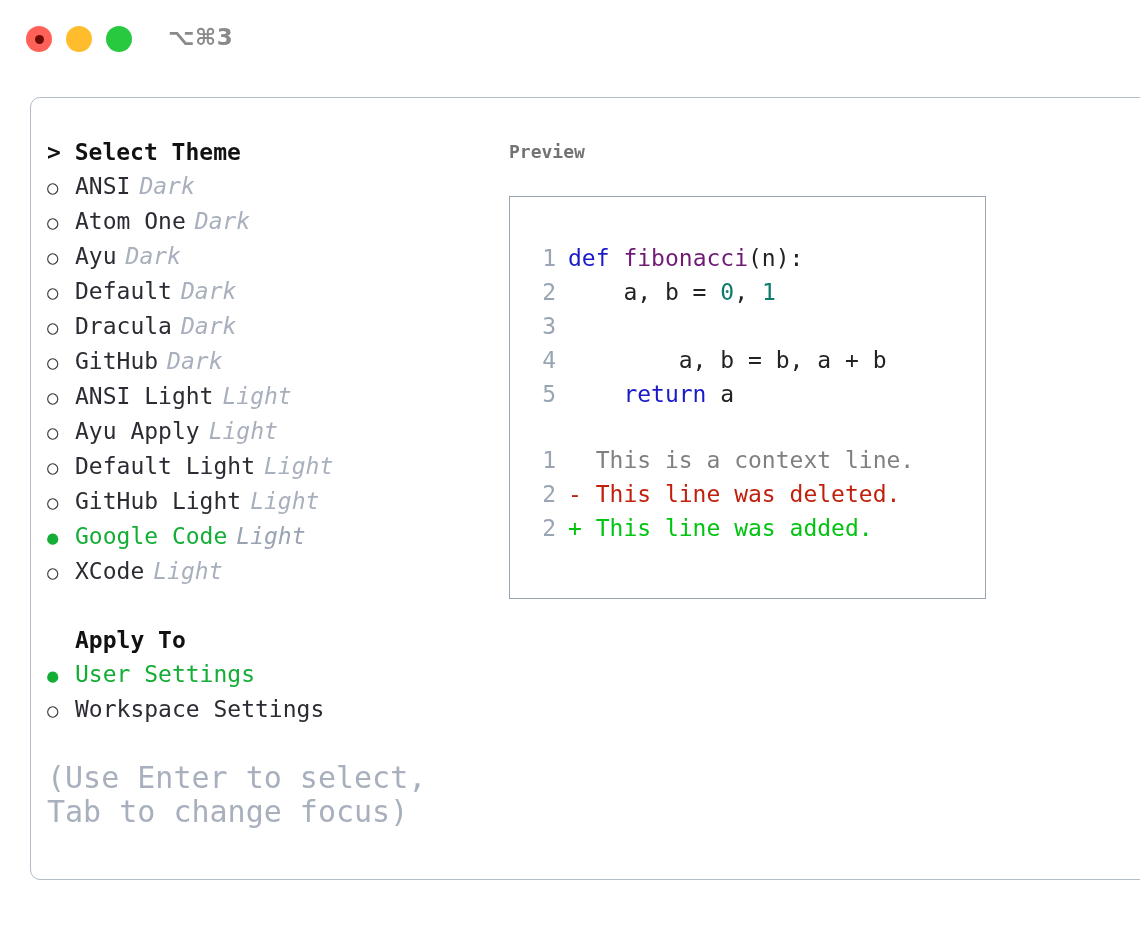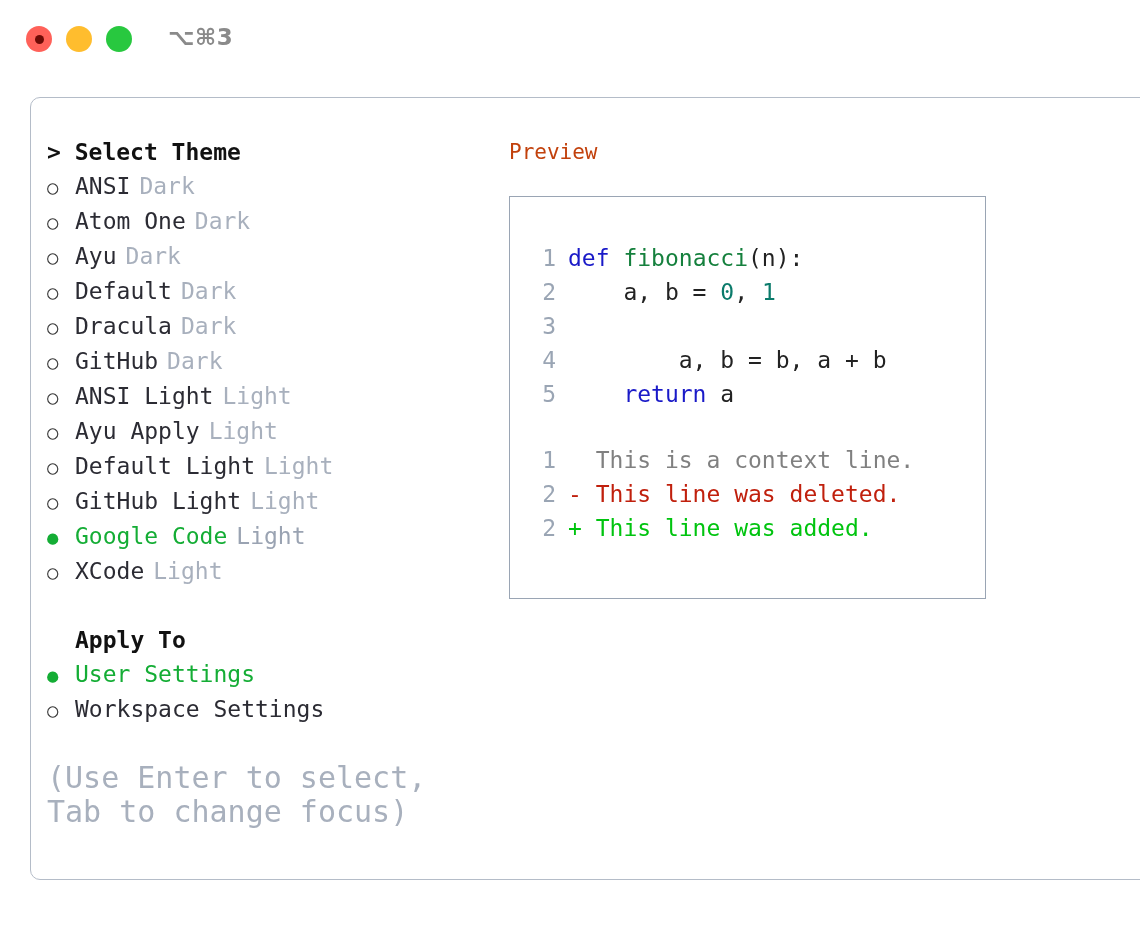--- a/index.html
+++ b/index.html
@@ -124,20 +124,21 @@
     color: #3a3a3a;
   }
   .option-row.selected .bullet { color: #14ad35; }
   .opt-label {
     color: #2b2b33;
   }
   .option-row.selected .opt-label { color: #14ad35; }
   .opt-kind {
     color: #a8b0bd;
     padding-left: 9px;
+    font-style: italic;
   }
   .option-row.selected .opt-kind { color: #9aa3b2; }
 
   .spacer-row { height: 34px; }
 
   #hint-text {
     margin-top: 34px;
     font-size: 30px;
     line-height: 34px;
     color: #a8b0bd;
@@ -145,23 +146,23 @@
   }
 
   
   #preview-column {
     position: absolute;
     left: 478px;
     top: 37px;
     width: 490px;
   }
   #preview-title {
-    font-size: 21px;
-    font-weight: 400;
-    color: #c2410c;
+    font-size: 18px;
+    font-weight: 700;
+    color: #737373;
     line-height: 34px;
     white-space: pre;
   }
 
   #preview-box {
     margin-top: 27px;
     width: 477px;
     height: 403px;
     box-sizing: border-box;
     border: 1.5px solid #9aa5b4;
@@ -178,21 +179,21 @@
   }
   .lineno {
     flex: 0 0 46px;
     text-align: right;
     padding-right: 12px;
     color: #9aa5b4;
   }
   .code-text { color: #222222; }
 
   .tok-kw   { color: #1a1ac8; }
-  .tok-fn   { color: #15803d; }
+  .tok-fn   { color: #701a75; }
   .tok-num  { color: #0b7b6b; }
   .tok-plain{ color: #222222; }
 
   #diff-block { margin-top: 32px; }
   .diff-context .code-text { color: #808080; }
   .diff-del .code-text     { color: #c0200d; }
   .diff-add .code-text     { color: #00c40f; }
 </style>
 </head>
 <body>

